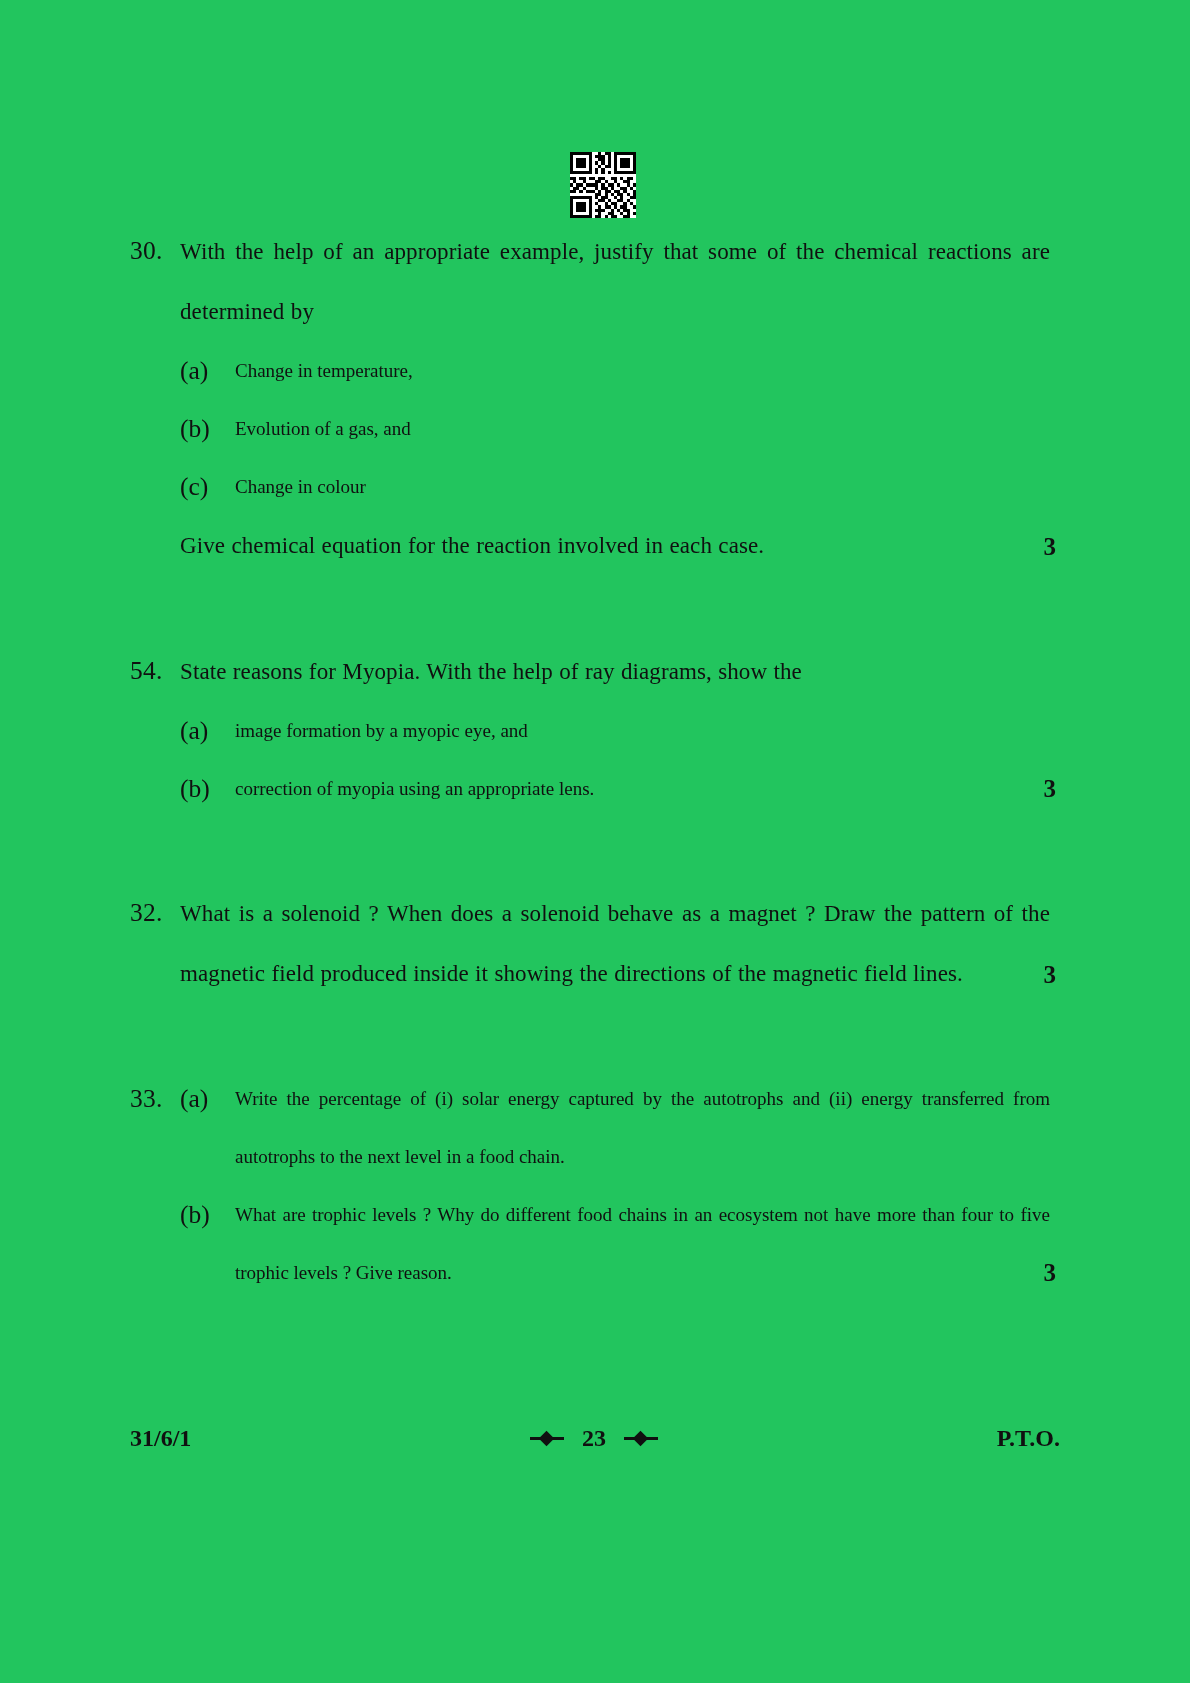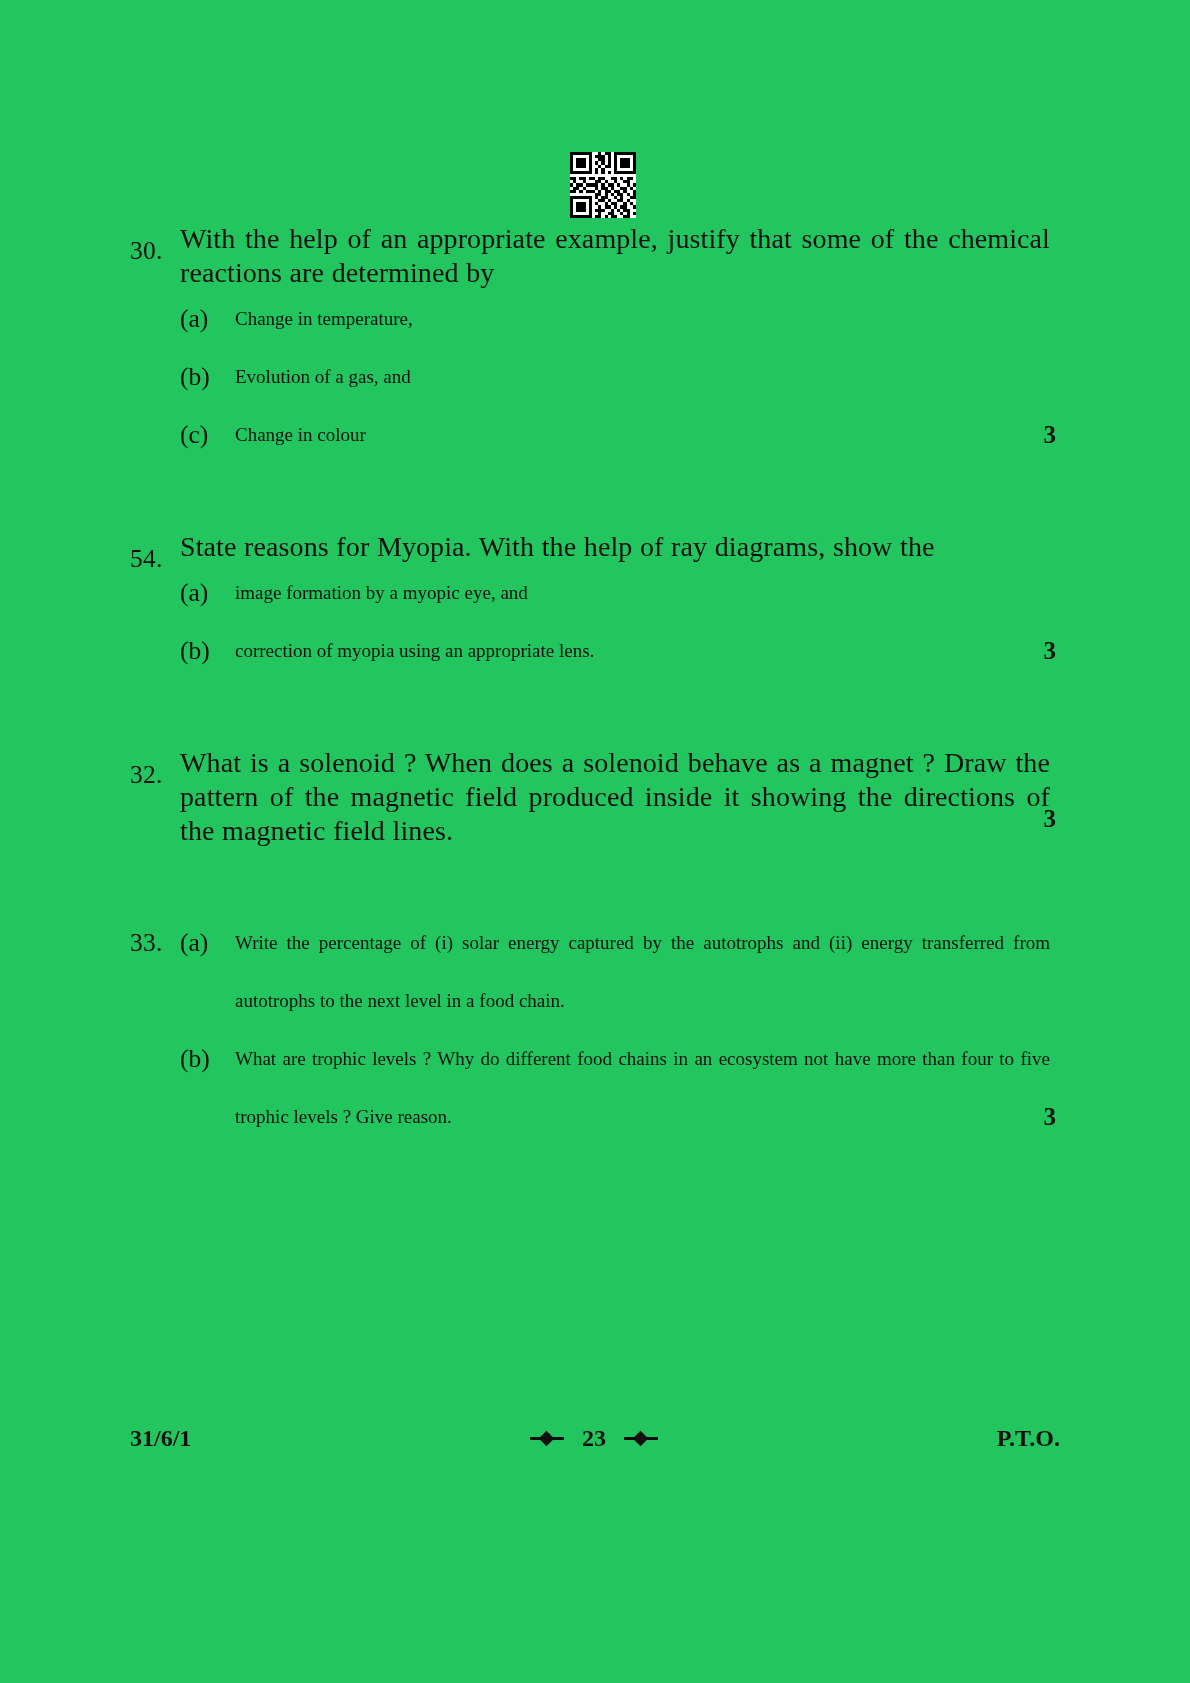--- a/index.html
+++ b/index.html
@@ -58,22 +58,22 @@
     text-align: left;
     letter-spacing: 0.2px;
   }
 
   .q-body {
     flex: 1 1 auto;
     min-width: 0;
   }
 
   .para {
-    font-size: 28px;
-    line-height: 34px;
+    font-size: 23px;
+    line-height: 60px;
     text-align: justify;
     text-justify: inter-word;
     letter-spacing: 0.1px;
     word-spacing: 0.5px;
   }
   .para.nojustify { text-align: left; }
 
   
   .sub-row {
     display: flex;
@@ -303,20 +303,21 @@
           <div class="sub-row flush">
             <div class="sub-label">(b)</div>
             <div class="sub-text nojustify">Evolution of a gas, and</div>
           </div>
 
           <div class="sub-row flush">
             <div class="sub-label">(c)</div>
             <div class="sub-text nojustify">Change in colour</div>
           </div>
 
+          <div class="para nojustify">Give chemical equation for the reaction involved in each case.</div>
         </div>
       </div>
       <div class="marks" style="bottom:0px;">3</div>
     </div>
 
     <div class="spacer-lg"></div>
 
     <div class="q-block">
       <div class="q-row">
         <div class="q-num">54.</div>

